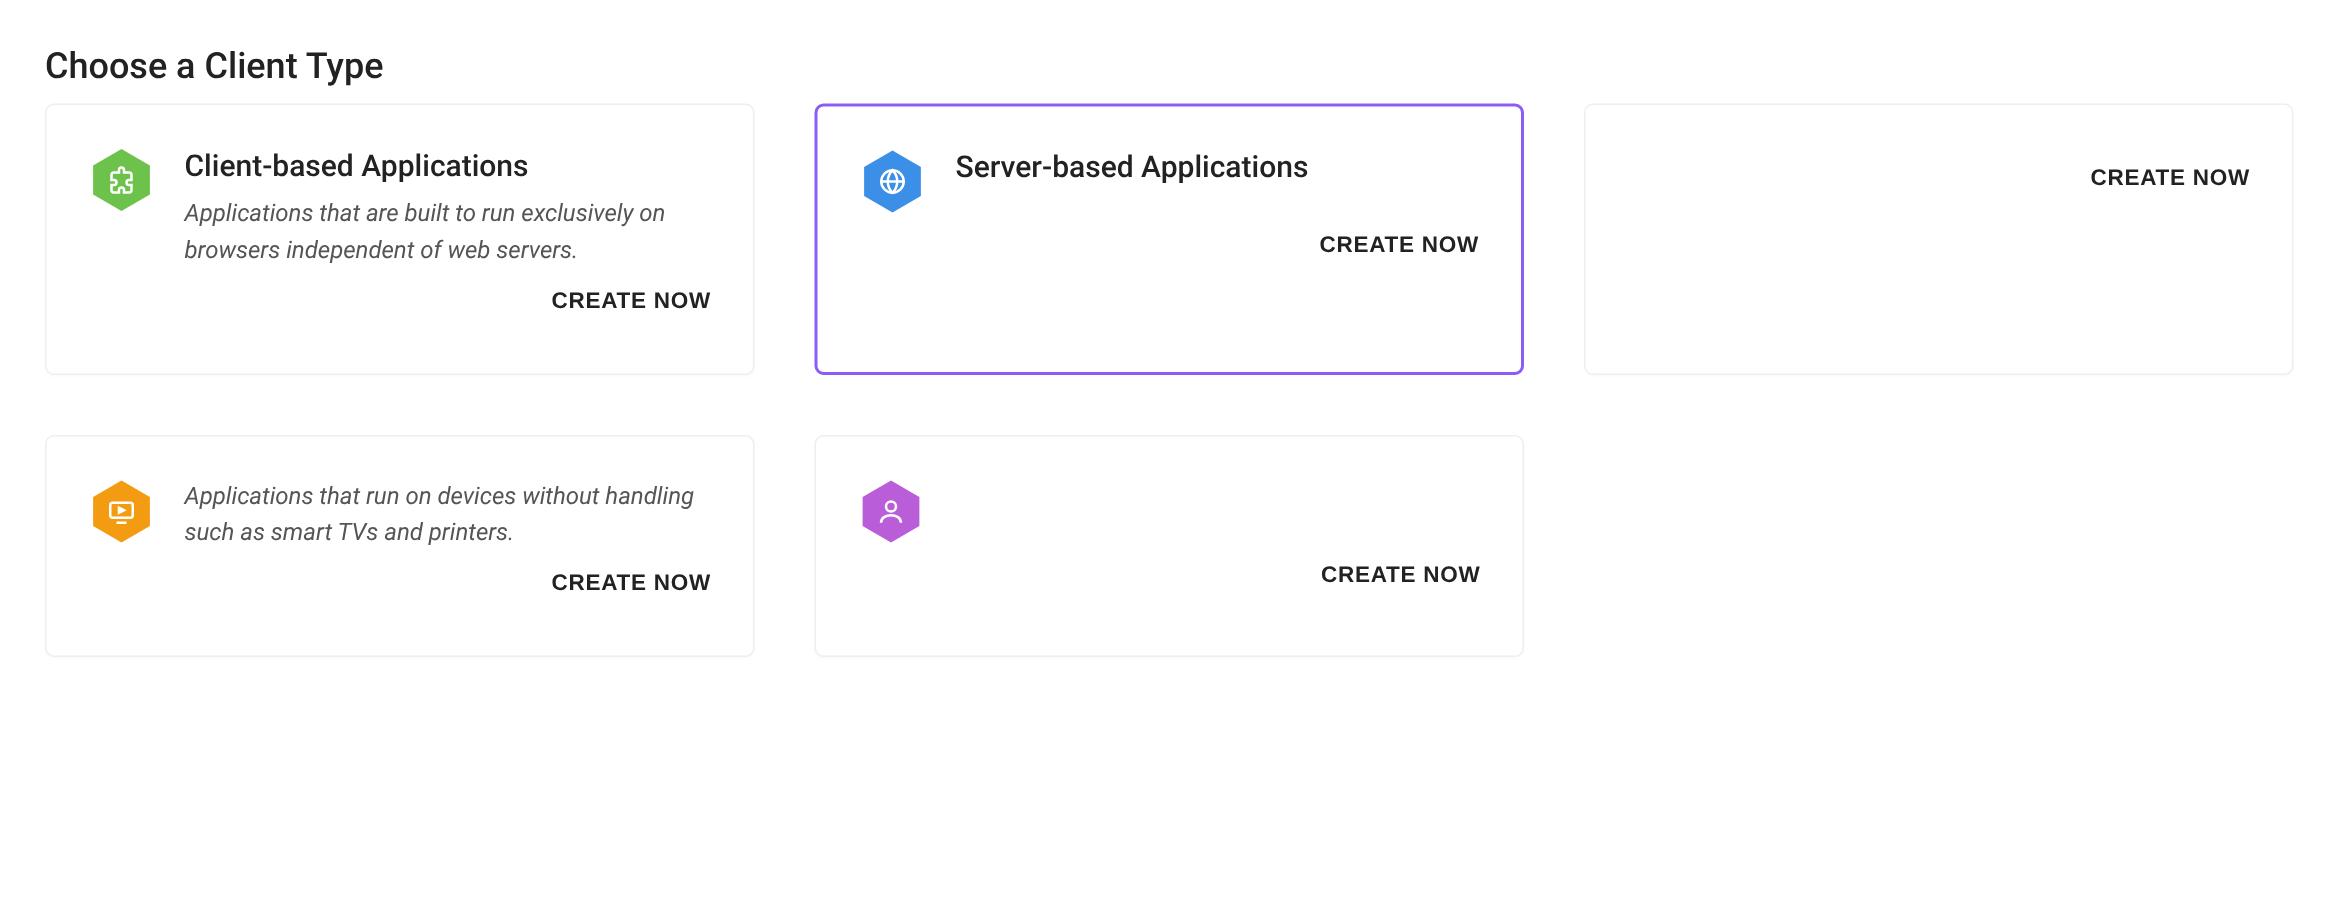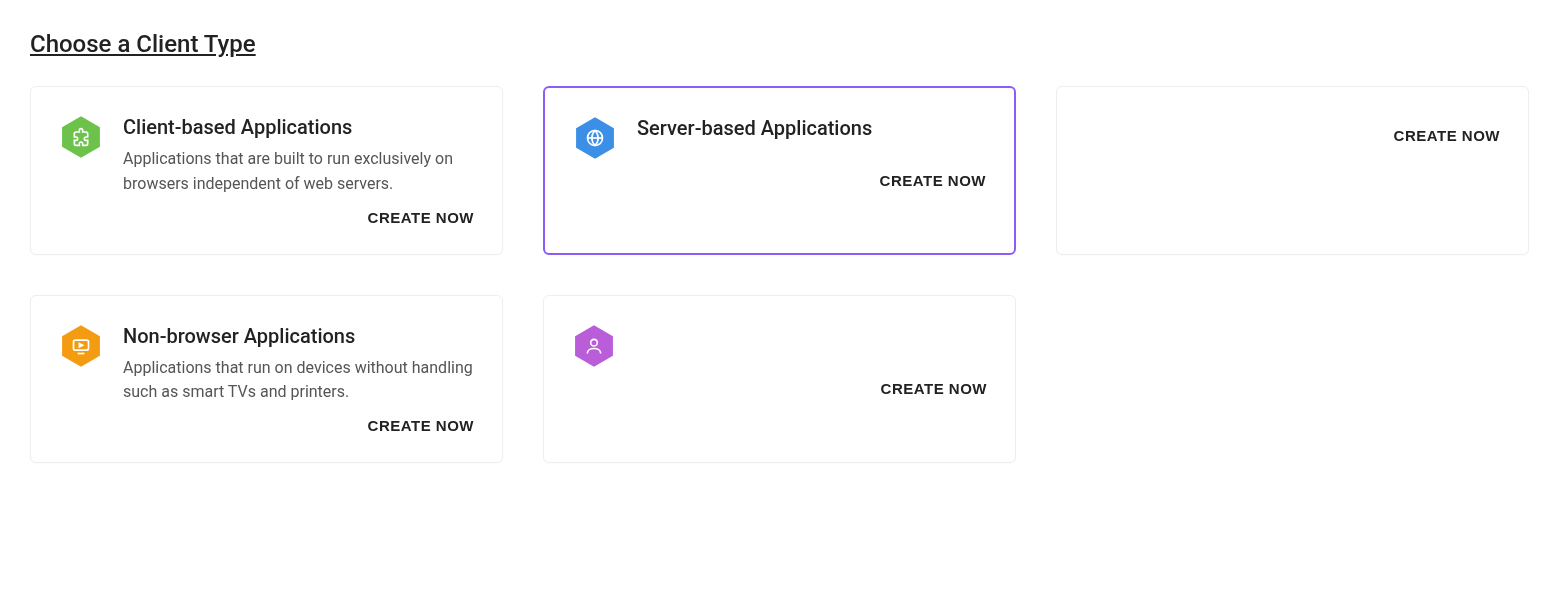--- a/index.html
+++ b/index.html
@@ -10,33 +10,32 @@
     body {
       font-family: -apple-system, BlinkMacSystemFont, "Segoe UI", Roboto, Helvetica, Arial, sans-serif;
       background: #ffffff;
       padding: 30px;
       width: 1559px;
     }
     .page-title {
       font-size: 24px;
       font-weight: 500;
       color: #222;
-      margin-bottom: 28px;
-      text-decoration: underline;
+      margin-bottom: 11px;
     }
     .card-grid {
       display: grid;
       grid-template-columns: repeat(3, 1fr);
       gap: 40px;
       max-width: 1500px;
     }
     .card {
       border: 1px solid #eee;
       border-radius: 6px;
-      padding: 28px 28px 24px 28px;
+      padding: 28px 28px 36px 28px;
       background: #fff;
       box-shadow: 0 1px 2px rgba(0,0,0,0.02);
       display: flex;
       flex-direction: column;
       position: relative;
     }
     .card.highlighted {
       border: 2px solid #8b5cf6;
       box-shadow: none;
     }
@@ -82,20 +81,21 @@
     .card-title {
       font-size: 20px;
       font-weight: 500;
       color: #222;
       margin-bottom: 8px;
     }
     .card-desc {
       font-size: 16px;
       color: #555;
       line-height: 1.55;
+      font-style: italic;
     }
     .card-action {
       margin-top: 8px;
       text-align: right;
     }
     .create-btn {
       font-size: 15px;
       font-weight: 600;
       letter-spacing: 0.5px;
       color: #222;
@@ -172,21 +172,20 @@
           </svg>
         <span class="icon-inner">
           <svg viewBox="0 0 24 24" fill="none" stroke="white" stroke-width="2">
               <rect x="3" y="5" width="18" height="12" rx="2"></rect>
               <line x1="8" y1="21" x2="16" y2="21"></line>
               <polygon points="10,9 10,13 14,11" fill="white"></polygon>
             </svg>
         </span>
       </div>
       <div class="card-body">
-        <div class="card-title">Non-browser Applications</div>
         <div class="card-desc">Applications that run on devices without handling such as smart TVs and printers.</div>
       </div>
     </div>
     <div class="card-action">
       <button class="create-btn">CREATE NOW</button>
     </div>
   </div>
 
   <div class="card">
     <div class="card-top">

